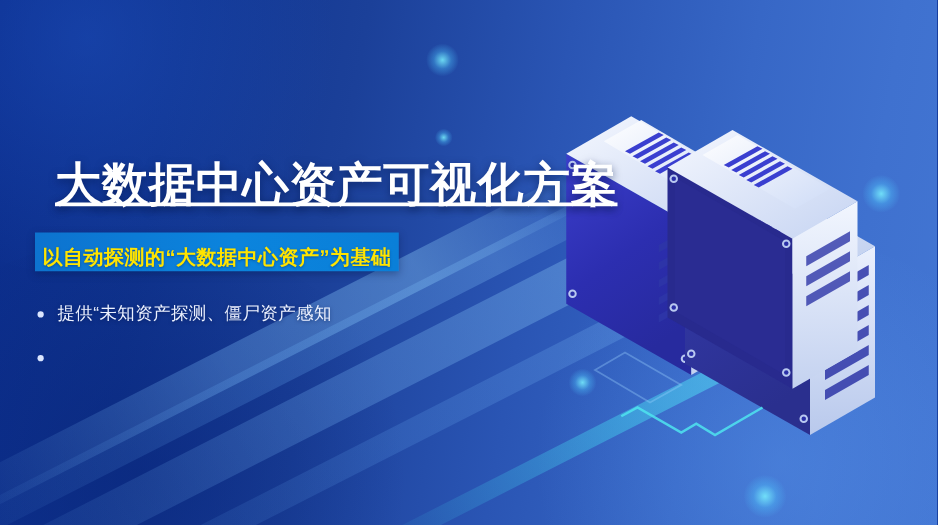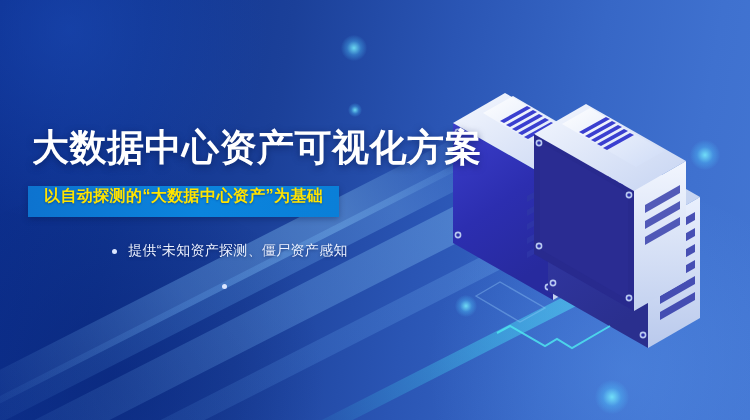--- a/index.html
+++ b/index.html
@@ -55,38 +55,39 @@
   
   .glow-dot {
     position: absolute;
     border-radius: 50%;
     background: radial-gradient(circle, rgba(120,240,255,0.85) 0%, rgba(80,200,255,0.35) 38%, rgba(60,180,255,0) 72%);
   }
 
   
   .title {
     position: absolute;
-    left: 32px;
+    left: 44px;
     top: 126px;
     font-size: 37px;
     line-height: 44px;
     font-weight: bold;
     color: #ffffff;
     letter-spacing: 0.5px;
     white-space: nowrap;
     text-shadow: 0 2px 7px rgba(3,20,70,0.55);
+    text-decoration: underline;
   }
   .sub-banner {
     position: absolute;
     left: 28px;
     top: 186px;
     height: 31px;
-    padding: 0 16px;
+    padding: 0 6px;
     display: flex;
-    align-items: flex-start;
+    align-items: flex-end;
     background: linear-gradient(90deg, #0d73cf 0%, #0b84dd 55%, #0a7fd8 100%);
     box-shadow: 0 2px 6px rgba(4,22,70,0.35);
   }
   .sub-banner span {
     font-size: 16px;
     font-weight: bold;
     color: #ffe400;
     letter-spacing: 0.4px;
     white-space: nowrap;
     text-shadow: 0 1px 2px rgba(0,30,90,0.45);
@@ -95,21 +96,20 @@
     position: absolute;
     left: 30px;
     top: 238px;
     width: 400px;
   }
   .bullet-row {
     display: flex;
     align-items: center;
     height: 26px;
     margin-bottom: 9px;
-    justify-content: center;
   }
   .bullet-dot {
     width: 5px; height: 5px;
     border-radius: 50%;
     background: #dbe6ff;
     margin-right: 11px;
     flex: 0 0 auto;
   }
   .bullet-text {
     font-size: 14px;

